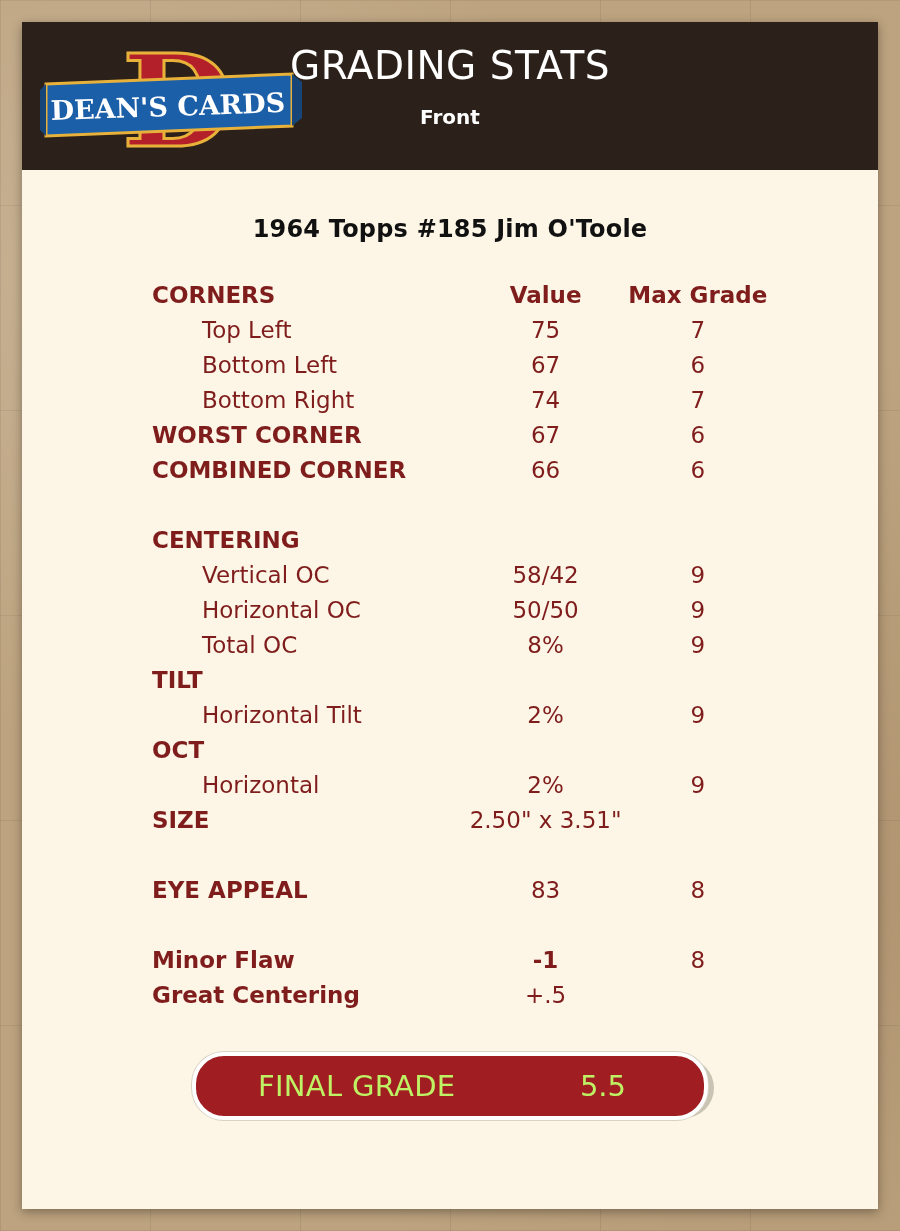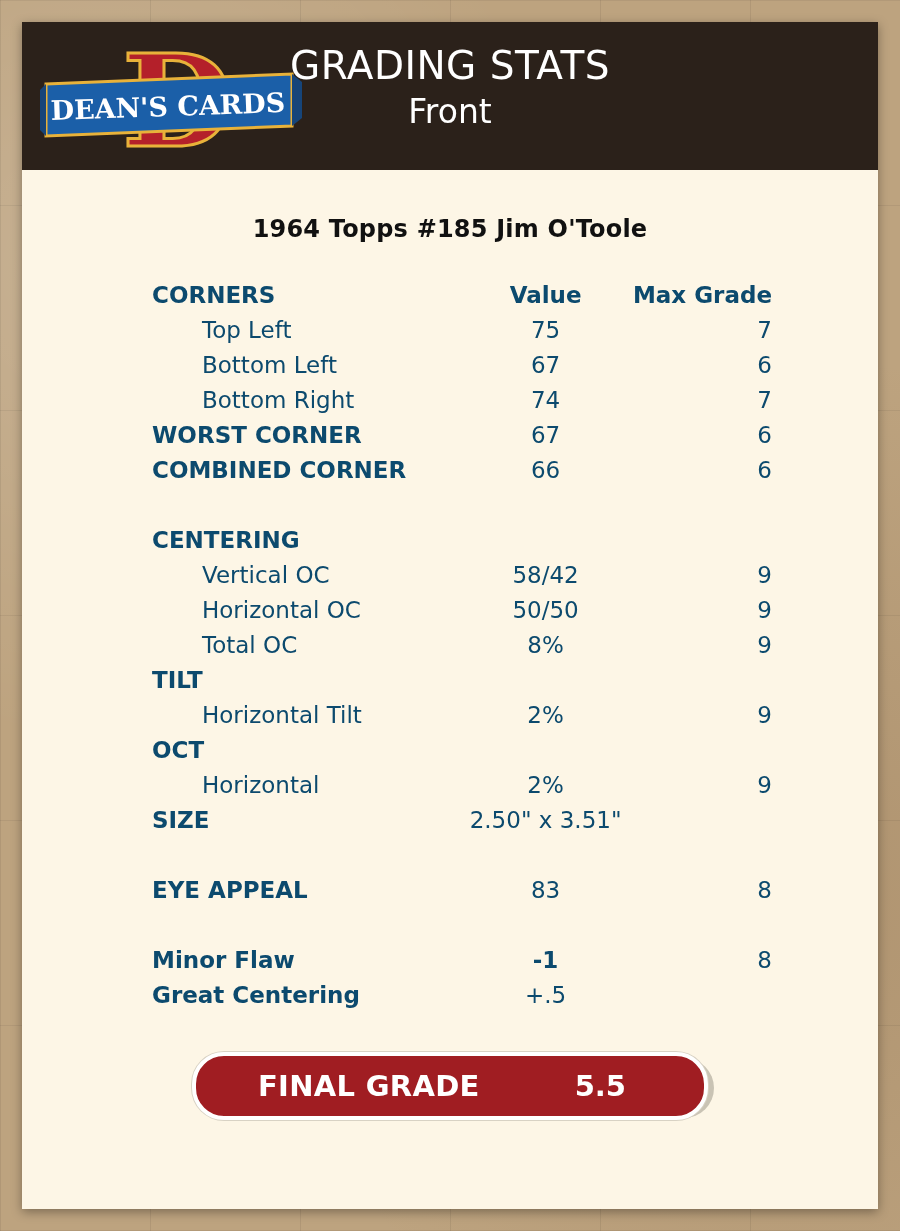--- a/index.html
+++ b/index.html
@@ -62,23 +62,23 @@
     text-align: center;
     color: #ffffff;
   }
   .header-title {
     font-size: 39px;
     font-weight: 400;
     letter-spacing: 0.5px;
     line-height: 1.05;
   }
   .header-subtitle {
-    font-size: 33px;
-    font-weight: 400;
-    margin-top: 8px;
+    font-size: 20px;
+    font-weight: 700;
+    margin-top: 20px;
     line-height: 1.05;
   }
 
   
   .body-area {
     position: relative;
     padding: 0 0 14px 0;
     color: #111111;
   }
   .card-title {
@@ -100,25 +100,25 @@
   table.stats {
     margin: 34px 0 0 130px;
     border-collapse: collapse;
     width: 620px;
   }
   table.stats td {
     font-size: 23px;
     padding: 0;
     height: 35px;
     vertical-align: middle;
-    color: #0c4a6e;
+    color: #7f1d1d;
   }
   td.c-label { width: 290px; text-align: left; }
   td.c-value { width: 170px; text-align: center; }
-  td.c-max   { width: 160px; text-align: right; margin-left: 8px; }
+  td.c-max   { width: 160px; text-align: center; margin-left: 8px; }
 
   .sec-head { font-weight: bold; font-size: 23px; }
   .sub-item { padding-left: 50px !important; }
   .hdr-col  { font-weight: bold; }
   .spacer-row td { height: 22px; }
   .neg-value { color: #8e1b1b; font-weight: bold; }
 
   
   .final-wrap {
     position: relative;
@@ -135,22 +135,22 @@
   }
   .final-pill {
     position: relative;
     height: 60px;
     background: #a01d22;
     border: 4px solid #ffffff;
     border-radius: 32px;
     box-shadow: 0 0 0 1px #d8d2c4;
     display: flex;
     align-items: center;
-    color: #ffffff;
-    font-weight: bold;
+    color: #bef264;
+    font-weight: normal;
     font-size: 29px;
   }
   .final-label { margin-left: 62px; letter-spacing: 0.3px; }
   .final-value { margin-left: auto; margin-right: 78px; font-size: 29px; }
 </style>
 </head>
 <body>
 
 <div id="bg-texture"></div>
 

